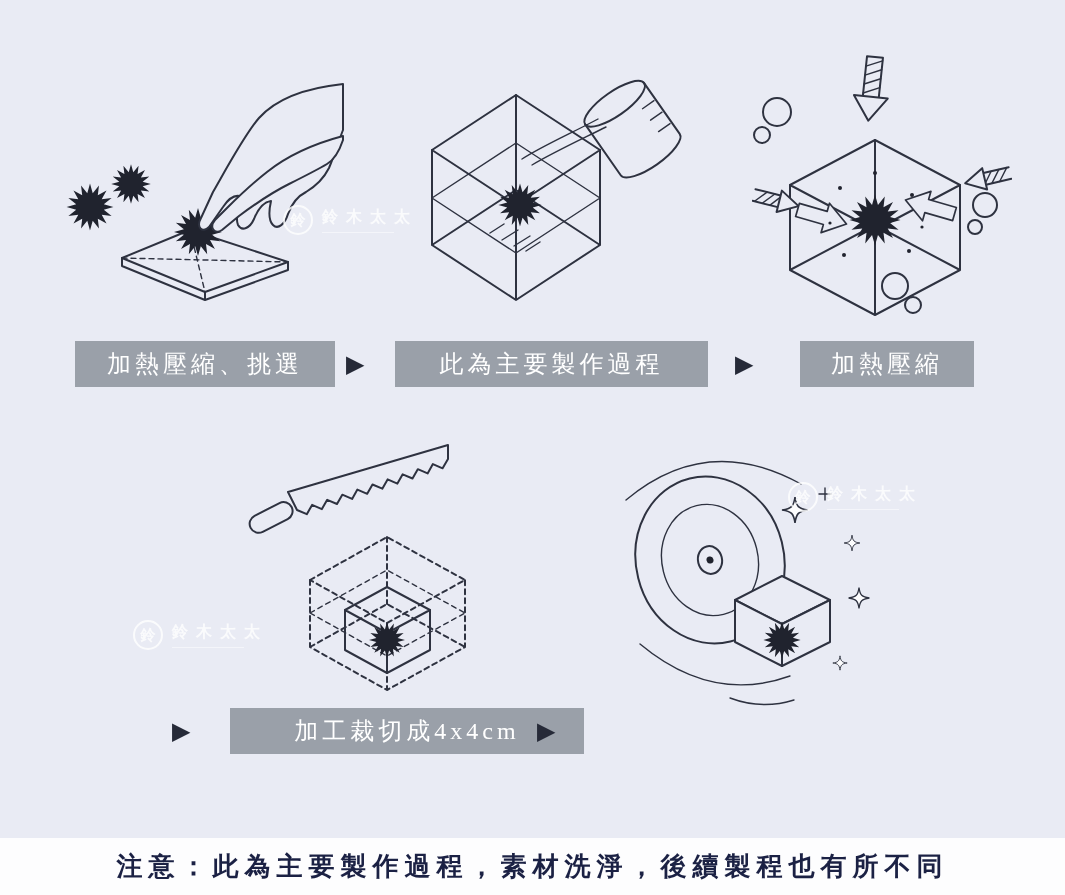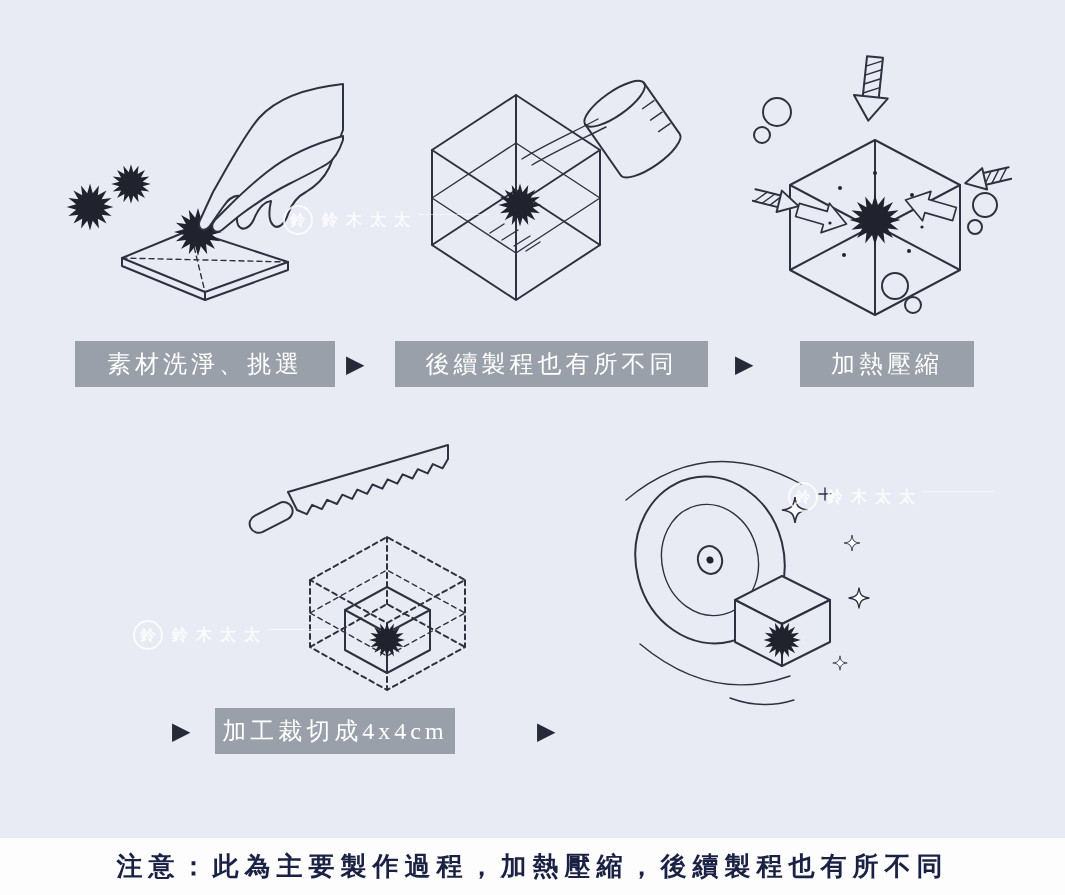--- a/index.html
+++ b/index.html
@@ -21,21 +21,21 @@
     font-family:"DejaVu Sans", sans-serif; }
 
   .note-bar { position:absolute; left:0; top:838px; width:1065px; height:57px;
     background:#fdfdfe; display:flex; align-items:center; justify-content:center; }
   .note-bar span { font-size:26px; font-weight:bold; letter-spacing:6px; color:#1b2144; }
 
   .wm { position:absolute; display:flex; align-items:center; gap:9px; opacity:0.8; }
   .wm-circle { width:30px; height:30px; border:2px solid #ffffff; border-radius:50%;
     color:#ffffff; display:flex; align-items:center; justify-content:center;
     font-size:15px; font-weight:bold; }
-  .wm-text { display:flex; }
+  .wm-text { display:flex; flex-direction:column; }
   .wm-brand { color:#ffffff; font-size:16px; font-weight:bold; letter-spacing:8px; white-space:nowrap; }
   .wm-sub { width:72px; height:0; border-top:1px solid rgba(255,255,255,0.65); margin-top:4px; }
 </style>
 </head>
 <body>
 
 <div class="canvas">
 
   <svg width="0" height="0" style="position:absolute">
     <defs>
@@ -191,34 +191,34 @@
     <div class="wm-circle">
         <span>鈴</span>
       </div>
     <div class="wm-text">
       <span class="wm-brand">鈴木太太</span>
       <span class="wm-sub"></span>
     </div>
   </div>
 
   <div class="step-label" style="left:75px;top:341px;width:260px">
-    <span>素材洗淨、挑選</span>
+    <span>加熱壓縮、挑選</span>
   </div>
   <span class="flow-arrow" style="left:346px;top:352px">▶</span>
   <div class="step-label" style="left:395px;top:341px;width:313px">
-    <span>後續製程也有所不同</span>
+    <span>此為主要製作過程</span>
   </div>
   <span class="flow-arrow" style="left:735px;top:352px">▶</span>
   <div class="step-label" style="left:800px;top:341px;width:174px">
     <span>加熱壓縮</span>
   </div>
 
   <span class="flow-arrow" style="left:172px;top:719px">▶</span>
-  <div class="step-label" style="left:215px;top:708px;width:240px">
+  <div class="step-label" style="left:230px;top:708px;width:354px">
     <span>加工裁切成4x4cm</span>
   </div>
   <span class="flow-arrow" style="left:537px;top:719px">▶</span>
 
   <div class="note-bar">
-    <span>注意：此為主要製作過程，加熱壓縮，後續製程也有所不同</span>
+    <span>注意：此為主要製作過程，素材洗淨，後續製程也有所不同</span>
   </div>
 
 </div>
 
 </body></html>

